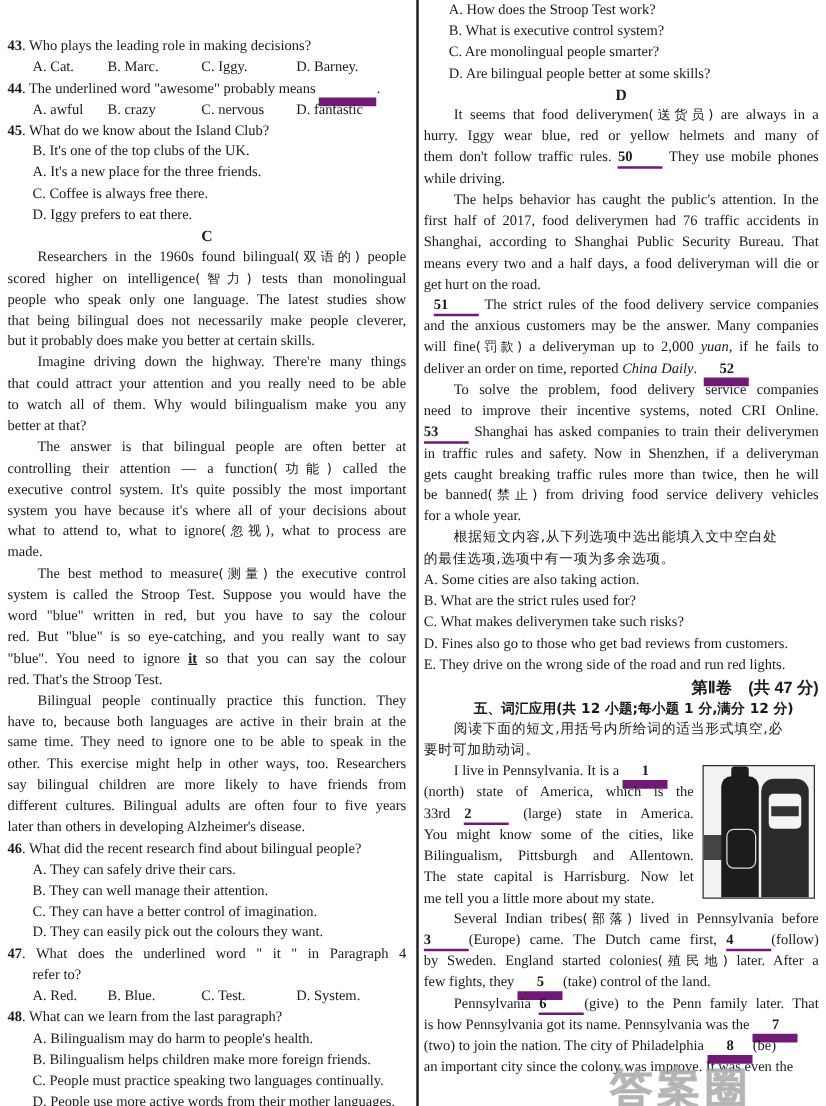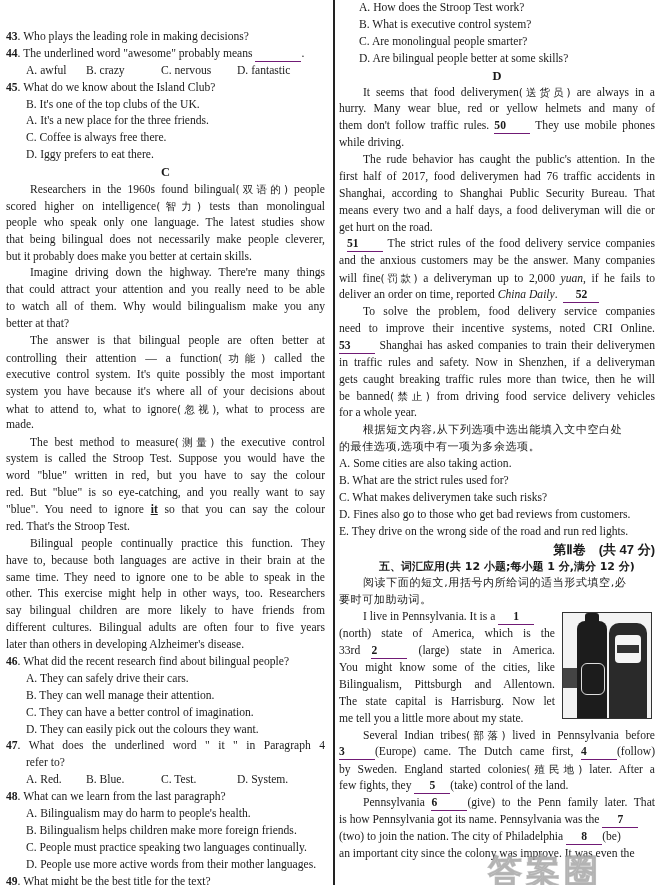--- a/index.html
+++ b/index.html
@@ -17,21 +17,21 @@
   .just { text-align: justify; text-align-last: justify; white-space: normal; height: 16.9px; overflow: hidden; }
   .indent { padding-left: 24px; }
   .opt { padding-left: 20px; }
   .qnum { font-weight: bold; }
   .opts-row { display: flex; padding-left: 20px; }
   .opts-row span { display: inline-block; }
   .opts-row span:nth-child(1) { width: 60px; }
   .opts-row span:nth-child(2) { width: 75px; }
   .opts-row span:nth-child(3) { width: 76px; }
   .heading { text-align: center; font-weight: bold; font-size: 12.5px; height: 16.9px; }
-  .blank { display: inline-block; border-bottom: 1px solid #701a75; min-width: 36px; text-align: center; font-weight: bold; line-height: 14px; }
+  .blank { display: inline-block; border-bottom: 7px solid #701a75; min-width: 36px; text-align: center; font-weight: bold; line-height: 14px; }
   .blank-long { min-width: 46px; }
   .under { text-decoration: underline; font-weight: bold; }
   .cjk { font-family: "DejaVu Sans", sans-serif; font-size: 10.5px; }
   .sec-title { text-align: right; font-family: Liberation Sans, sans-serif; font-size: 13px; font-weight: bold; height: 18px; line-height: 18px; }
   .sec-sub { font-family: "DejaVu Sans", sans-serif; font-size: 11px; font-weight: bold; height: 16.9px; margin-left: 40px; }
   .cjk-para { font-family: "DejaVu Sans", sans-serif; font-size: 11px; letter-spacing: 0.6px; }
   .ital { font-style: italic; }
   .pic-wrap { position: relative; }
   .picture {
     position: absolute; left: 223px; top: 3px; width: 88px; height: 105px;
@@ -53,20 +53,26 @@
   .wm-bot { font-size: 19px; line-height: 20px; letter-spacing: 1px; color: rgba(205,205,205,0.85); }
 </style>
 </head>
 <body>
 
 <div class="page">
 
   <div class="col col-left">
 
     <div class="line"><span class="qnum">43</span><span>. Who plays the leading role in making decisions?</span></div>
+    <div class="line opts-row">
+      <span>A. Cat.</span>
+      <span>B. Marc.</span>
+      <span>C. Iggy.</span>
+      <span>D. Barney.</span>
+    </div>
 
     <div class="line"><span class="qnum">44</span><span>. The underlined word "awesome" probably means</span> <span class="blank blank-long">&nbsp;</span><span>.</span></div>
     <div class="line opts-row">
       <span>A. awful</span>
       <span>B. crazy</span>
       <span>C. nervous</span>
       <span>D. fantastic</span>
     </div>
 
     <div class="line"><span class="qnum">45</span><span>. What do we know about the Island Club?</span></div>
@@ -134,25 +140,25 @@
 
   <div class="col col-right">
     <div class="line opt">A. How does the Stroop Test work?</div>
     <div class="line opt">B. What is executive control system?</div>
     <div class="line opt">C. Are monolingual people smarter?</div>
     <div class="line opt">D. Are bilingual people better at some skills?</div>
 
     <div class="heading">D</div>
 
     <div class="just indent"><span>It seems that food deliverymen</span><span class="cjk">(送货员)</span><span> are always in a</span></div>
-    <div class="just">hurry. Many wear blue, red or yellow helmets and many of</div>
+    <div class="just">hurry. Iggy wear blue, red or yellow helmets and many of</div>
     <div class="just"><span>them don't follow traffic rules.</span> <span class="blank">50</span> <span>They use mobile phones</span></div>
     <div class="line">while driving.</div>
 
-    <div class="just indent">The rude behavior has caught the public's attention. In the</div>
+    <div class="just indent">The helps behavior has caught the public's attention. In the</div>
     <div class="just">first half of 2017, food deliverymen had 76 traffic accidents in</div>
     <div class="just">Shanghai, according to Shanghai Public Security Bureau. That</div>
     <div class="just">means every two and a half days, a food deliveryman will die or</div>
     <div class="line">get hurt on the road.</div>
 
     <div class="just" style="padding-left:8px"><span class="blank">51</span> <span>The strict rules of the food delivery service companies</span></div>
     <div class="just">and the anxious customers may be the answer. Many companies</div>
     <div class="just"><span>will fine</span><span class="cjk">(罚款)</span><span> a deliveryman up to 2,000 </span><span class="ital">yuan</span><span>, if he fails to</span></div>
     <div class="line"><span>deliver an order on time, reported </span><span class="ital">China Daily</span><span>.</span>&nbsp;&nbsp;<span class="blank">52</span></div>
 

